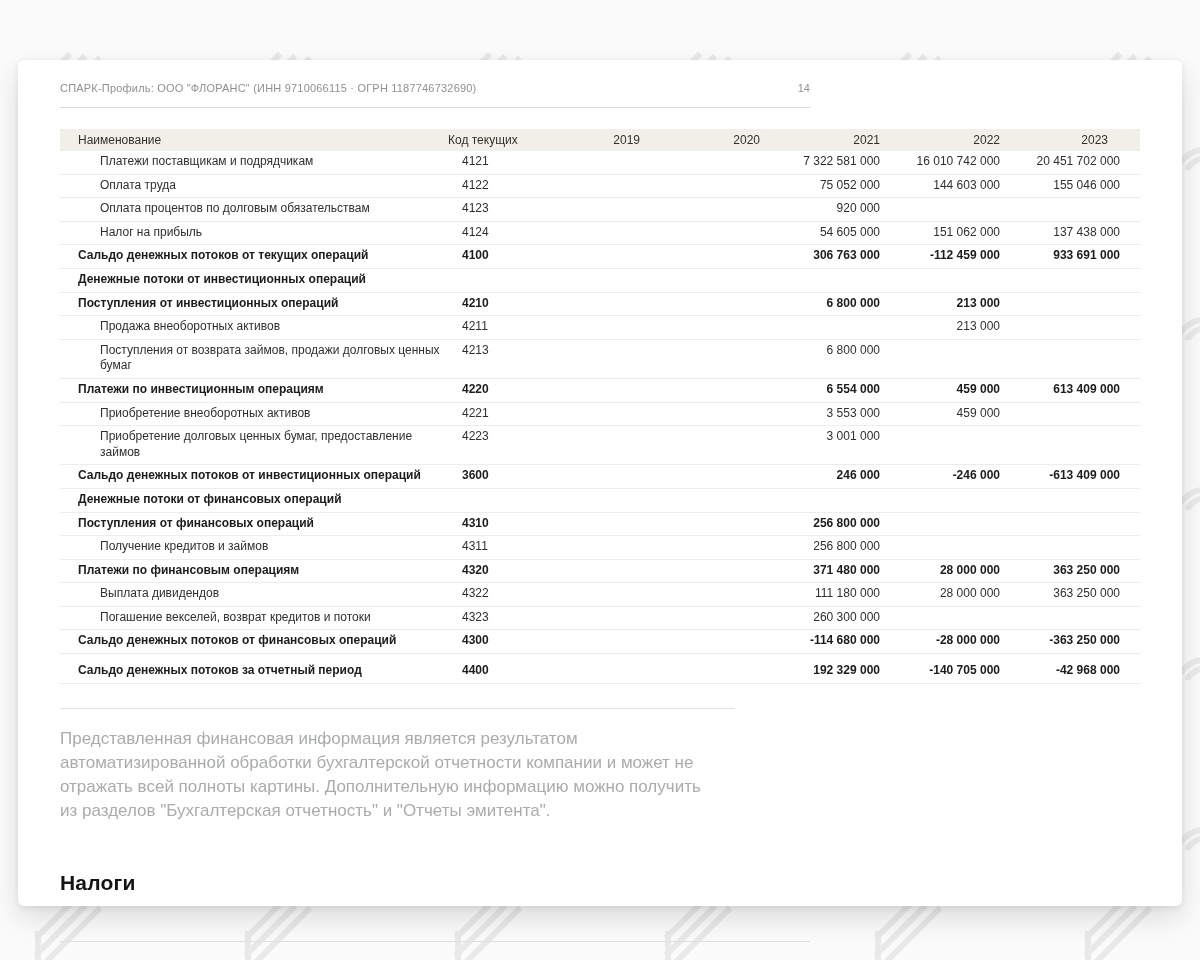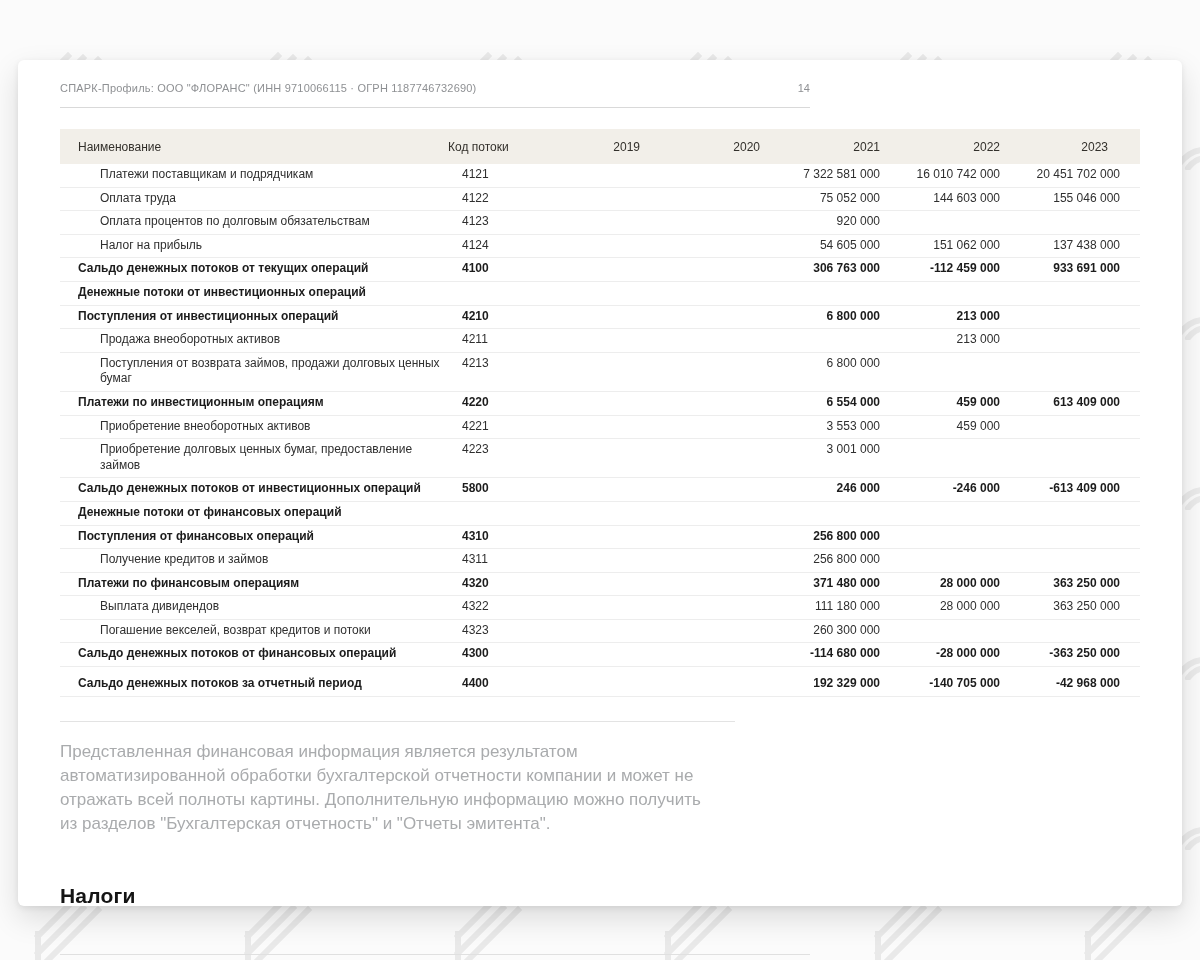--- a/index.html
+++ b/index.html
@@ -28,21 +28,21 @@
   
   table.fin{
     width:1080px;border-collapse:collapse;margin-top:21px;table-layout:fixed;
     font-size:12px;color:#2f2f2f;
   }
   table.fin col.c-name{width:388px;}
   table.fin col.c-code{width:72px;}
   table.fin col.c-year{width:120px;}
   table.fin col.c-year-last{width:140px;}
   table.fin thead th{
-    background:#f2efe9;height:35px;font-weight:normal;color:#33302b;
+    background:#f2efe9;height:22px;font-weight:normal;color:#33302b;
     text-align:right;padding:0;vertical-align:middle;font-size:12px;white-space:nowrap;
   }
   table.fin thead th.h-name{text-align:left;padding-left:18px;}
   table.fin thead th.h-code{text-align:left;}
   table.fin thead th.h-year-last{padding-right:32px;}
   table.fin td{
     border-bottom:1px solid #ededed;padding:3px 0 4px 0;vertical-align:top;
     line-height:1.3;
   }
   table.fin td.code{padding-left:14px;white-space:nowrap;}
@@ -101,21 +101,21 @@
           <col class="c-code">
         <col class="c-year">
           <col class="c-year">
           <col class="c-year">
           <col class="c-year">
           <col class="c-year-last">
       </colgroup>
       <thead>
         <tr>
           <th class="h-name">Наименование</th>
-          <th class="h-code">Код потоки</th>
+          <th class="h-code">Код текущих</th>
           <th>2019</th>
           <th>2020</th>
           <th>2021</th>
           <th>2022</th>
           <th class="h-year-last">2023</th>
         </tr>
       </thead>
       <tbody>
           <tr class="sub">
             <td class="name">Платежи поставщикам и подрядчикам</td>
@@ -220,21 +220,21 @@
             <td class="name">Приобретение долговых ценных бумаг, предоставление займов</td>
             <td class="code">4223</td>
             <td class="num"></td>
             <td class="num"></td>
             <td class="num">3 001 000</td>
             <td class="num"></td>
             <td class="num num-last"></td>
           </tr>
           <tr class="bold">
             <td class="name">Сальдо денежных потоков от инвестиционных операций</td>
-            <td class="code">5800</td>
+            <td class="code">3600</td>
             <td class="num"></td>
             <td class="num"></td>
             <td class="num">246 000</td>
             <td class="num">-246 000</td>
             <td class="num num-last">-613 409 000</td>
           </tr>
           <tr class="section">
             <td class="name">Денежные потоки от финансовых операций</td>
             <td class="code"></td>
             <td class="num"></td>

